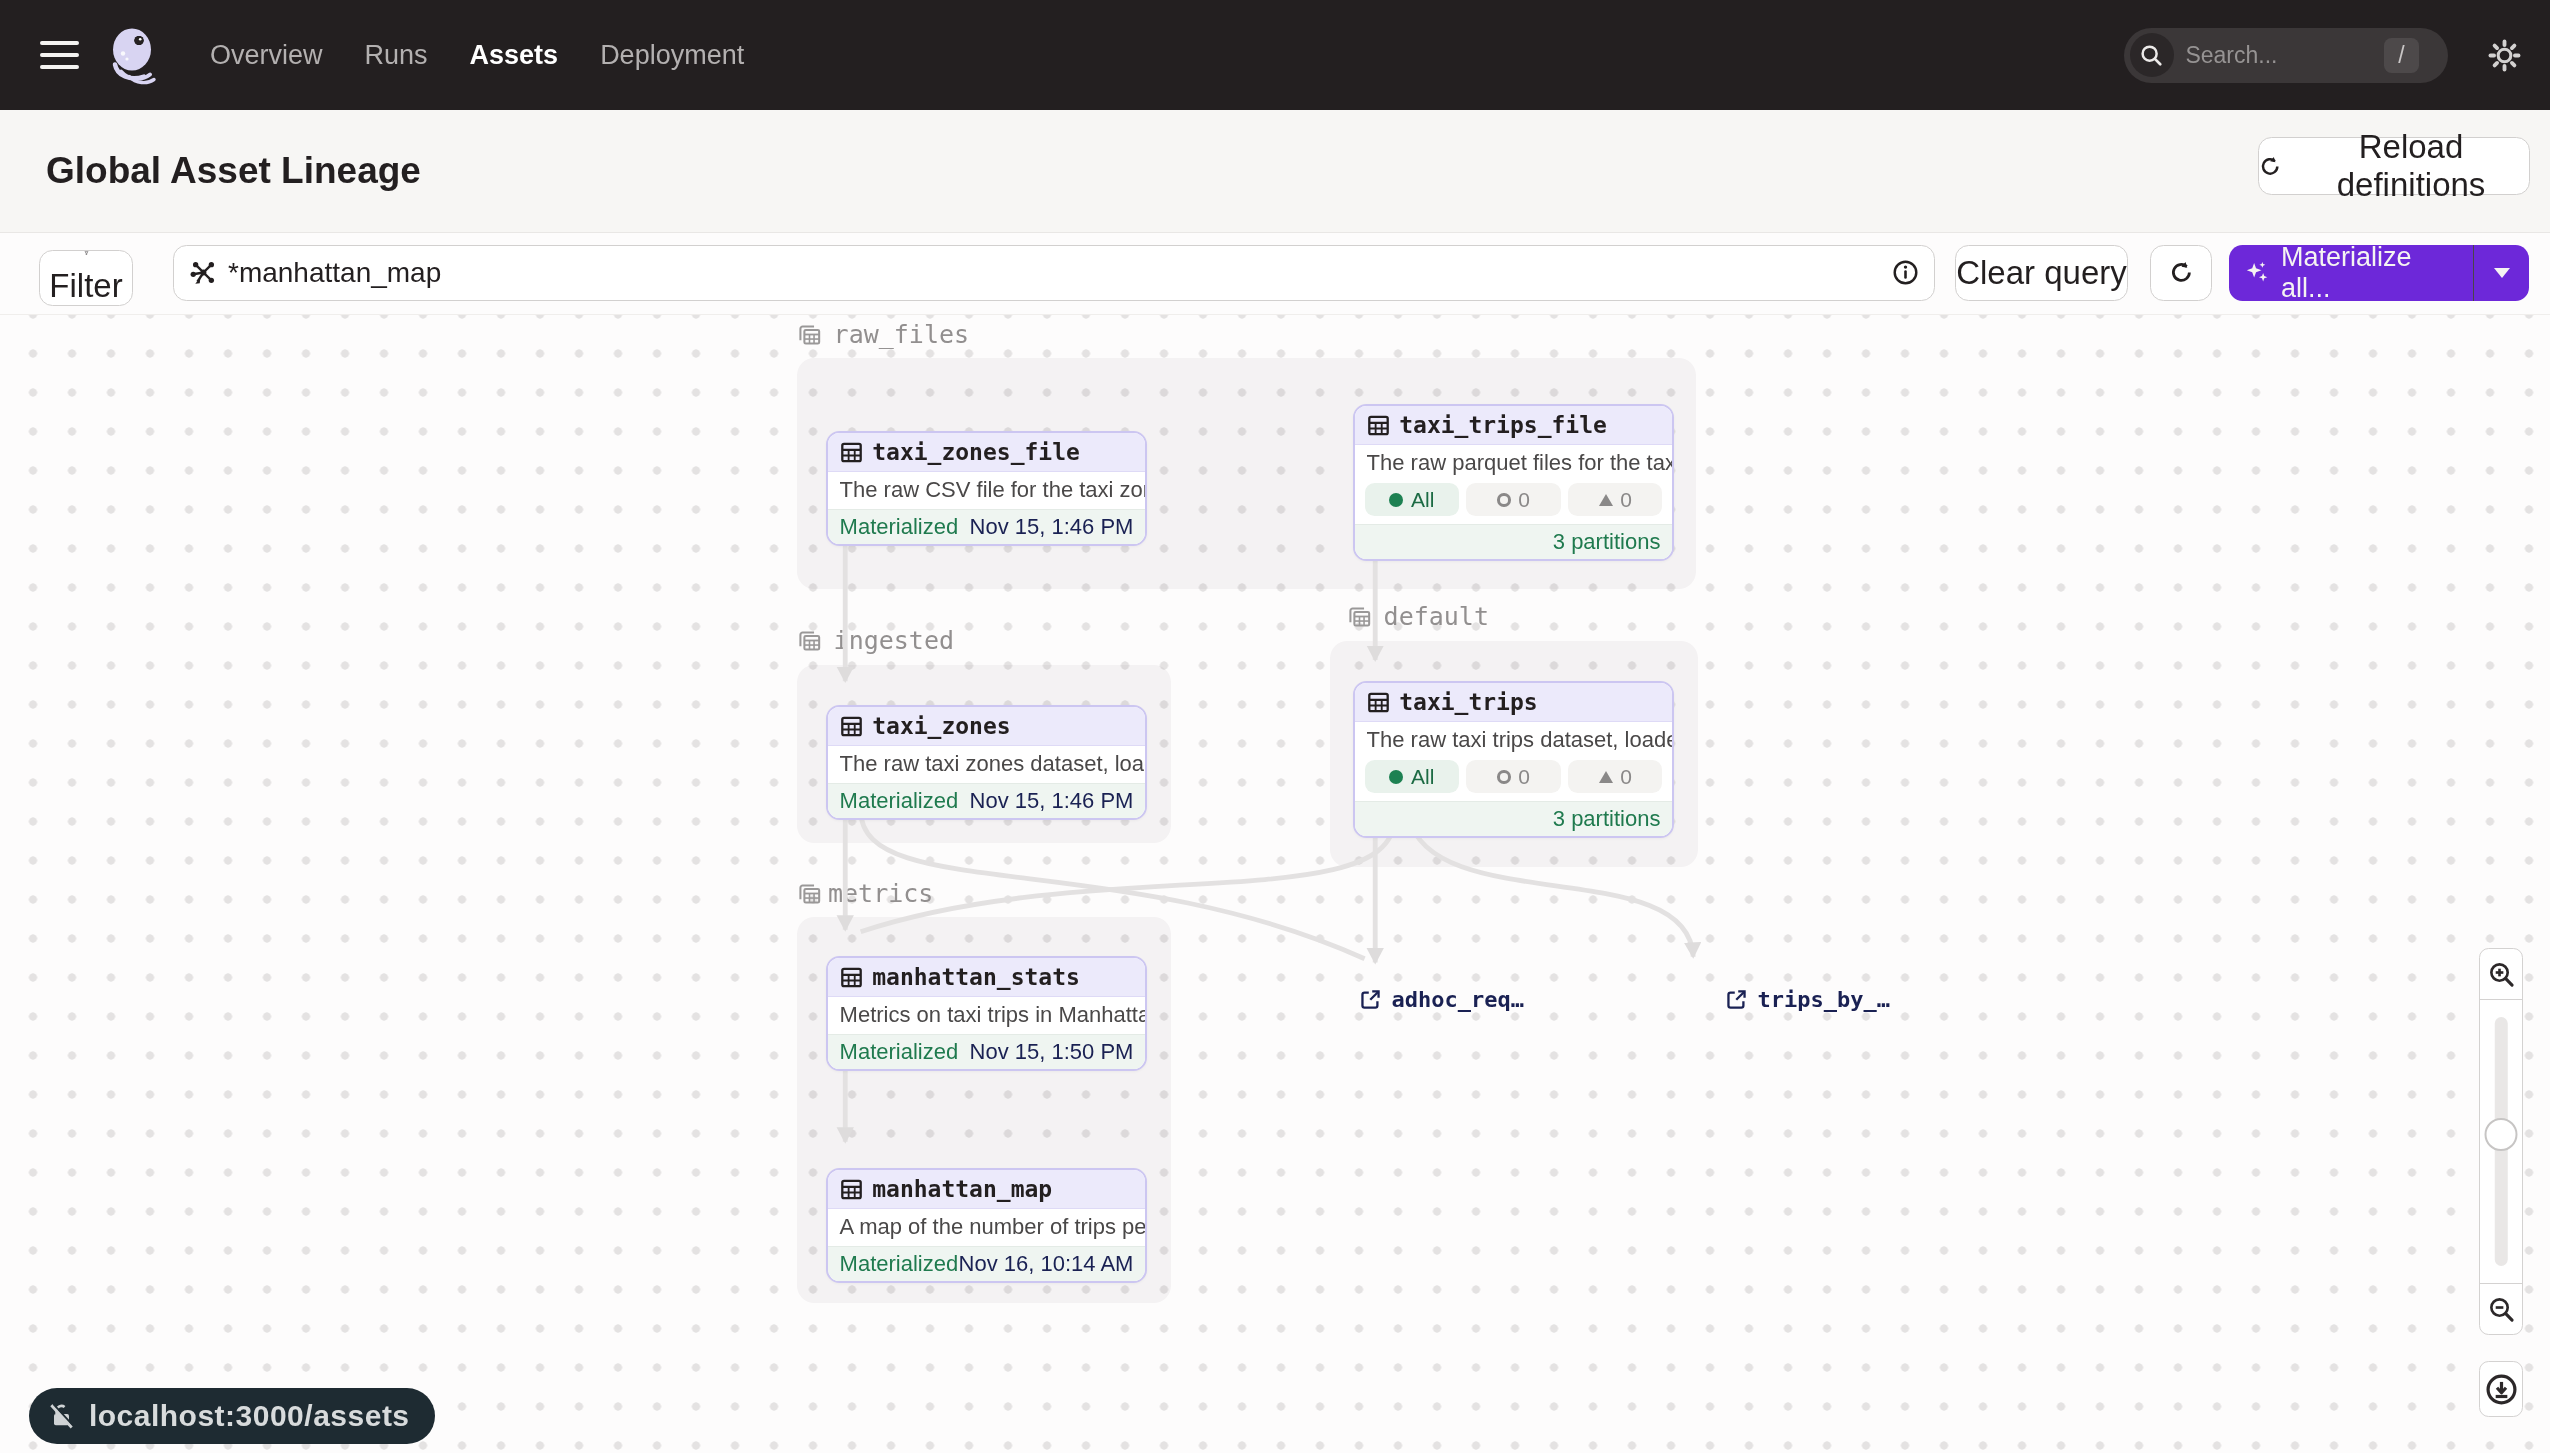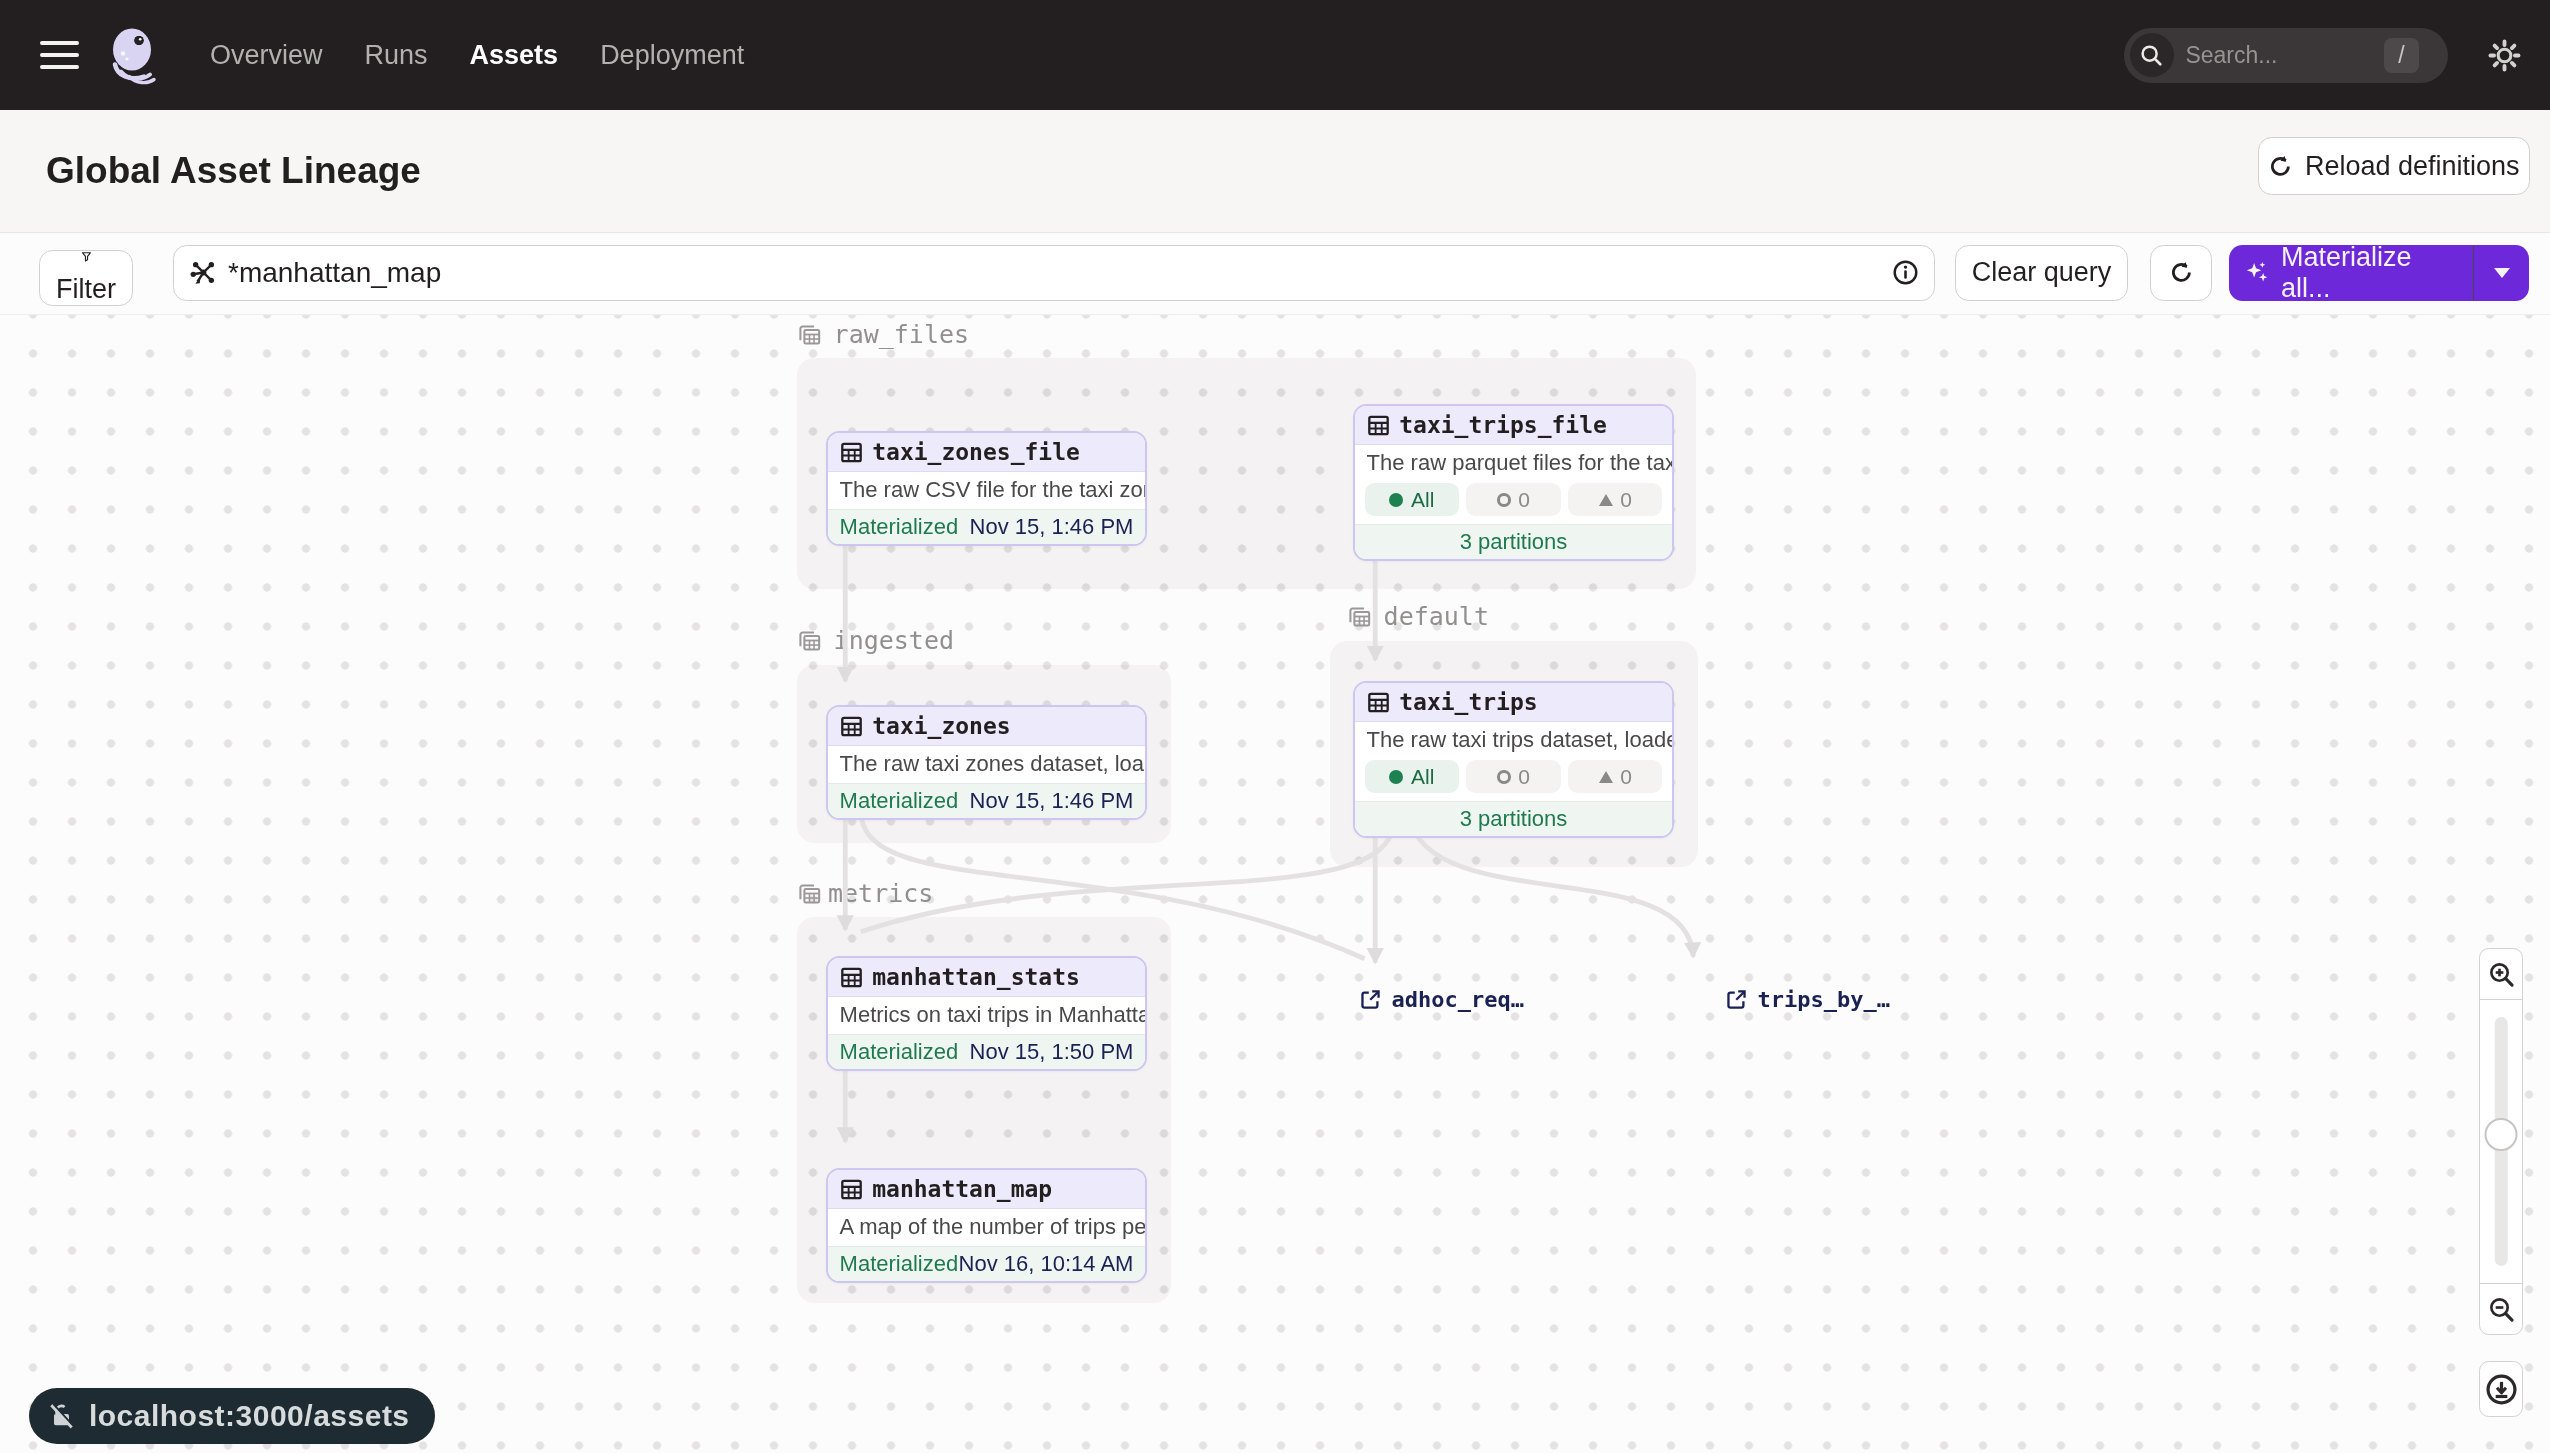--- a/index.html
+++ b/index.html
@@ -19,21 +19,21 @@
   .search-pill { width:324px; height:55px; background:#3b3738; border-radius:28px; display:flex; align-items:center; position:relative; }
   .search-circle { width:44px; height:44px; margin-left:5.8px; border-radius:50%; background:#2b2728; display:flex; align-items:center; justify-content:center; }
   .search-input { background:transparent; border:none; outline:none; color:#d7d5d4; font-size:23px; margin-left:11.6px; width:173px; font-family:"Liberation Sans",sans-serif; }
   .search-input::placeholder { color:#969393; }
   .slash-key { position:absolute; right:29px; top:10.6px; width:35px; height:35px; background:#4d494a; border-radius:7.7px; color:#c9c6c6; font-size:23px; display:flex; align-items:center; justify-content:center; }
   .gear-btn { margin:0 29px 0 40px; cursor:pointer; display:flex; }
 
   
   .hdr { position:absolute; left:0; top:110px; width:2550px; height:123px; background:#f7f6f4; border-bottom:1.9px solid #e9e7e5; }
   .title { position:absolute; left:46px; top:40px; font-size:37px; font-weight:bold; color:#231f20; }
-  .btn { display:inline-flex; align-items:center; justify-content:center; gap:11.6px; background:#fff; border:1.9px solid #d2d0cf; border-radius:13.5px; font-size:27px; color:#231f20; cursor:pointer; }
+  .btn { display:inline-flex; align-items:center; justify-content:center; gap:11.6px; background:#fff; border:1.9px solid #d2d0cf; border-radius:13.5px; font-size:33px; color:#231f20; cursor:pointer; }
   .reload-btn { position:absolute; right:20px; top:27px; width:272px; height:58px; }
 
   
   .toolbar { position:absolute; left:0; top:233px; width:2550px; height:82px; background:#fdfcfc; border-bottom:1.9px solid #f0eeec; z-index:9; }
   .filter-btn { position:absolute; left:39px; top:17px; width:94px; height:56px;flex-direction:column; }
   .query-wrap { position:absolute; left:173px; top:11.6px; width:1762px; height:56px; background:#fff; border:1.9px solid #d2d0cf; border-radius:13.5px; display:flex; align-items:center; }
   .query-input { flex:1; border:none; outline:none; font-size:28px; color:#231f20; margin-left:9.6px; font-family:"Liberation Sans",sans-serif; }
   .info-btn { margin-right:15.4px; display:flex; cursor:pointer; }
   .clear-btn { position:absolute; left:1955px; top:11.6px; width:173px; height:56px; }
   .refresh-btn { position:absolute; left:2150px; top:11.6px; width:62px; height:56px; }
@@ -57,21 +57,21 @@
   .node-footer { height:35px; background:#eff5f1; border-top:1.9px solid #e4ebe6; display:flex; align-items:center; justify-content:space-between; padding:0 11.6px; font-size:22px; }
   .mat-label { color:#1f7a4e; }
   .ts { color:#1a2153; }
   .pill-row { display:flex; gap:7.7px; padding:1.9px 9.6px 7.7px 9.6px; }
   .pill { flex:1; height:33px; border-radius:9.6px; display:flex; align-items:center; justify-content:center; gap:7.7px; font-size:21px; }
   .pill.green { background:#e9f2ec; color:#1c6b44; }
   .pill.gray  { background:#f4f3f1; color:#8a8888; }
   .dot-green { width:14.5px; height:14.5px; border-radius:50%; background:#1d8152; }
   .ring-gray { width:13.5px; height:13.5px; border-radius:50%; border:3.4px solid #8a8888; }
   .tri-gray { width:0; height:0; border-left:7.7px solid transparent; border-right:7.7px solid transparent; border-bottom:12.5px solid #8a8888; }
-  .part-footer { justify-content:center; }
+  .part-footer { justify-content:flex-end; }
 
   .ext-node { position:absolute; display:flex; align-items:center; gap:9.6px; z-index:2; cursor:pointer;
     font-family:"DejaVu Sans Mono","Liberation Mono",monospace; font-weight:bold; font-size:22px; color:#1a2153; }
 
   
   .zoomcol { position:absolute; left:2479px; top:948px; width:44px; background:#fff; border:1.9px solid #d4d2d1; border-radius:9.6px; z-index:5; }
   .zbtn { height:50px; display:flex; align-items:center; justify-content:center; cursor:pointer; }
   .zslider { height:285px; border-top:1.9px solid #d4d2d1; border-bottom:1.9px solid #d4d2d1; position:relative; }
   .ztrack { position:absolute; left:50%; transform:translateX(-50%); top:17.3px; bottom:17.3px; width:12.5px; border-radius:6.7px; background:#e9e7e6; }
   .zthumb { position:absolute; left:50%; transform:translateX(-50%); top:118px; width:33px; height:33px; background:#fff; border:2.9px solid #c7c5c4; border-radius:50%; cursor:grab; }

